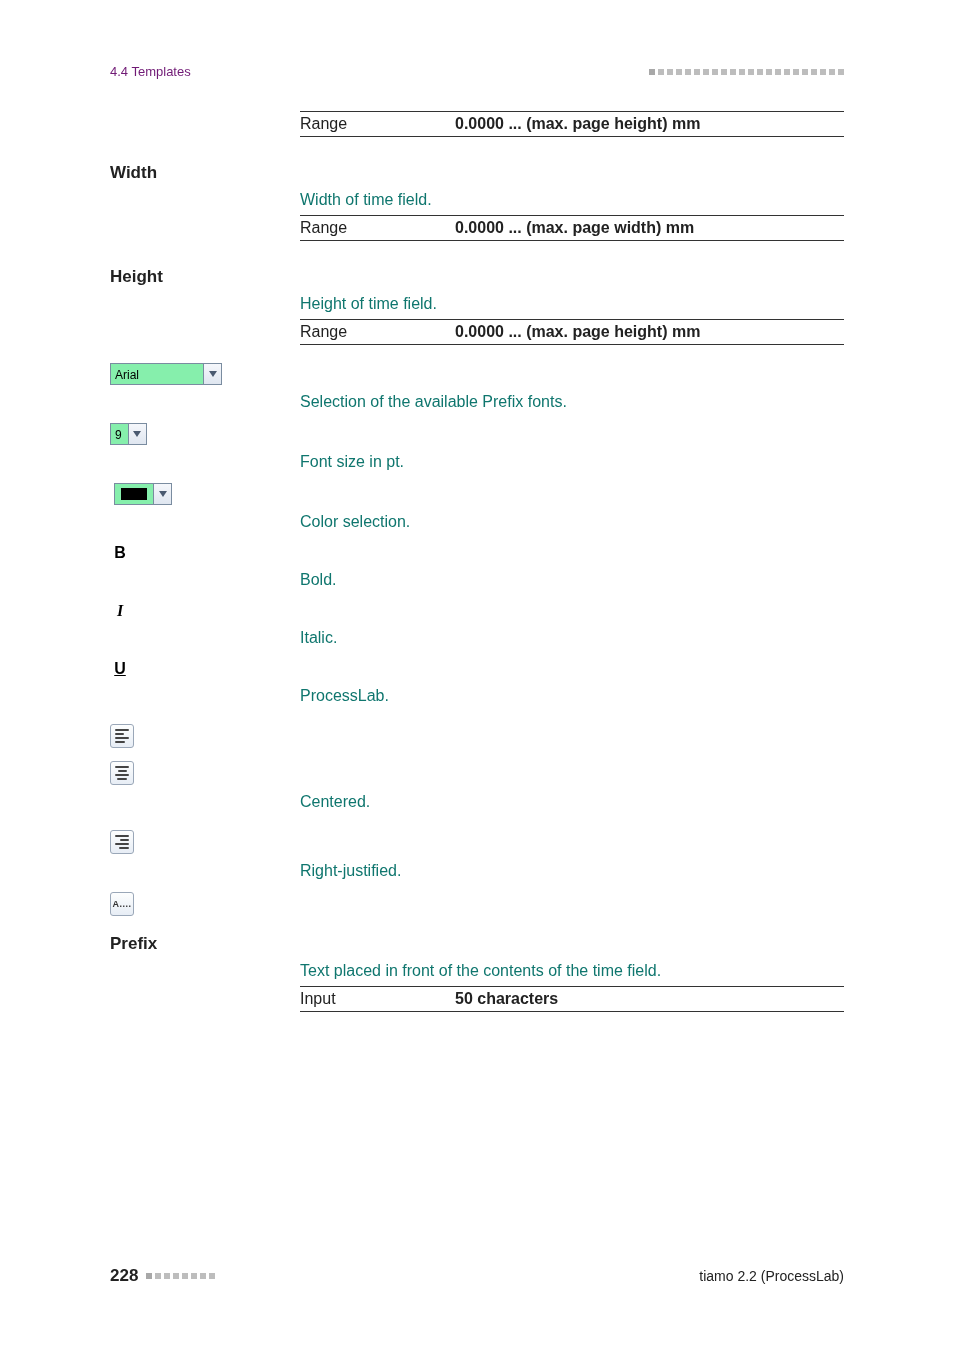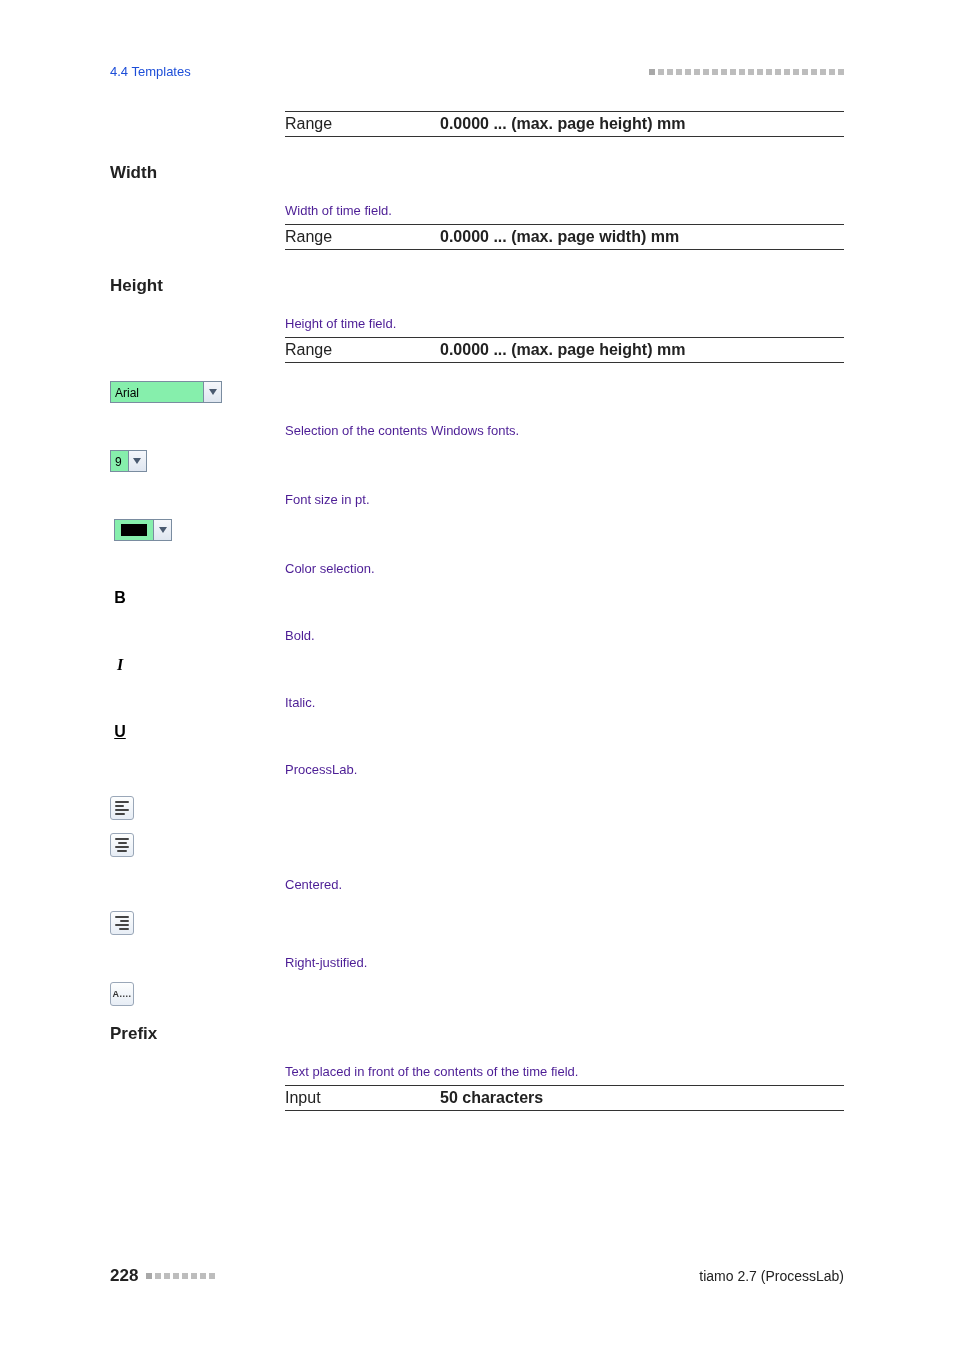--- a/index.html
+++ b/index.html
@@ -15,56 +15,57 @@
     padding: 64px 110px 0 110px;
   }
   .header-row {
     display: flex;
     justify-content: space-between;
     align-items: center;
     margin-bottom: 28px;
   }
   .header-left {
     font-size: 13px;
-    color: #1d4ed8;
+    color: #701a75;
   }
   .header-right {
     display: flex;
     gap: 3px;
   }
   .sq { width: 6px; height: 6px; background: #bdbdbd; }
   .sq.l { background: #a8a8a8; }
   .content {
     margin-left: 0;
   }
   .row {
     display: flex;
     align-items: flex-start;
     margin-bottom: 4px;
+    gap: 15px;
   }
   .leftcol {
     width: 175px;
     flex: 0 0 175px;
     padding-top: 2px;
   }
   .label {
     font-weight: 700;
     font-size: 17px;
     color: #222;
   }
   .rightcol {
     flex: 1;
     font-size: 16px;
     color: #222;
   }
   .desc {
-    font-size: 13px;
-    color: #4c1d95;
+    font-size: 16px;
+    color: #0f766e;
     margin-bottom: 6px;
-    margin-top: 16px;
+    margin-top: 4px;
   }
   .range-row {
     display: flex;
     border-top: 1px solid #333;
     border-bottom: 1px solid #333;
     padding: 3px 0 3px 0;
     margin-top: 4px;
   }
   .range-label {
     width: 155px;
@@ -241,21 +242,21 @@
                 <path d="M0 0 L8 0 L4 6 Z" fill="#4a5a70"></path>
               </svg>
           </span>
         </span>
       </div>
       <div class="rightcol"></div>
     </div>
     <div class="row">
       <div class="leftcol"></div>
       <div class="rightcol">
-          <div class="desc">Selection of the contents Windows fonts.</div>
+          <div class="desc">Selection of the available Prefix fonts.</div>
         </div>
     </div>
 
     <div class="row">
       <div class="leftcol">
         <span class="dd narrow">
           <span class="dd-text">9</span>
           <span class="dd-arrowbox">
             <svg width="8" height="6" viewBox="0 0 8 6">
                 <path d="M0 0 L8 0 L4 6 Z" fill="#4a5a70"></path>
@@ -431,14 +432,14 @@
       <span class="sq l"></span>
         <span class="sq"></span>
         <span class="sq"></span>
         <span class="sq"></span>
       <span class="sq"></span>
         <span class="sq"></span>
         <span class="sq"></span>
         <span class="sq"></span>
     </span>
   </div>
-  <div class="foot-right">tiamo 2.7 (ProcessLab)</div>
+  <div class="foot-right">tiamo 2.2 (ProcessLab)</div>
 </div>
 
 </body></html>

